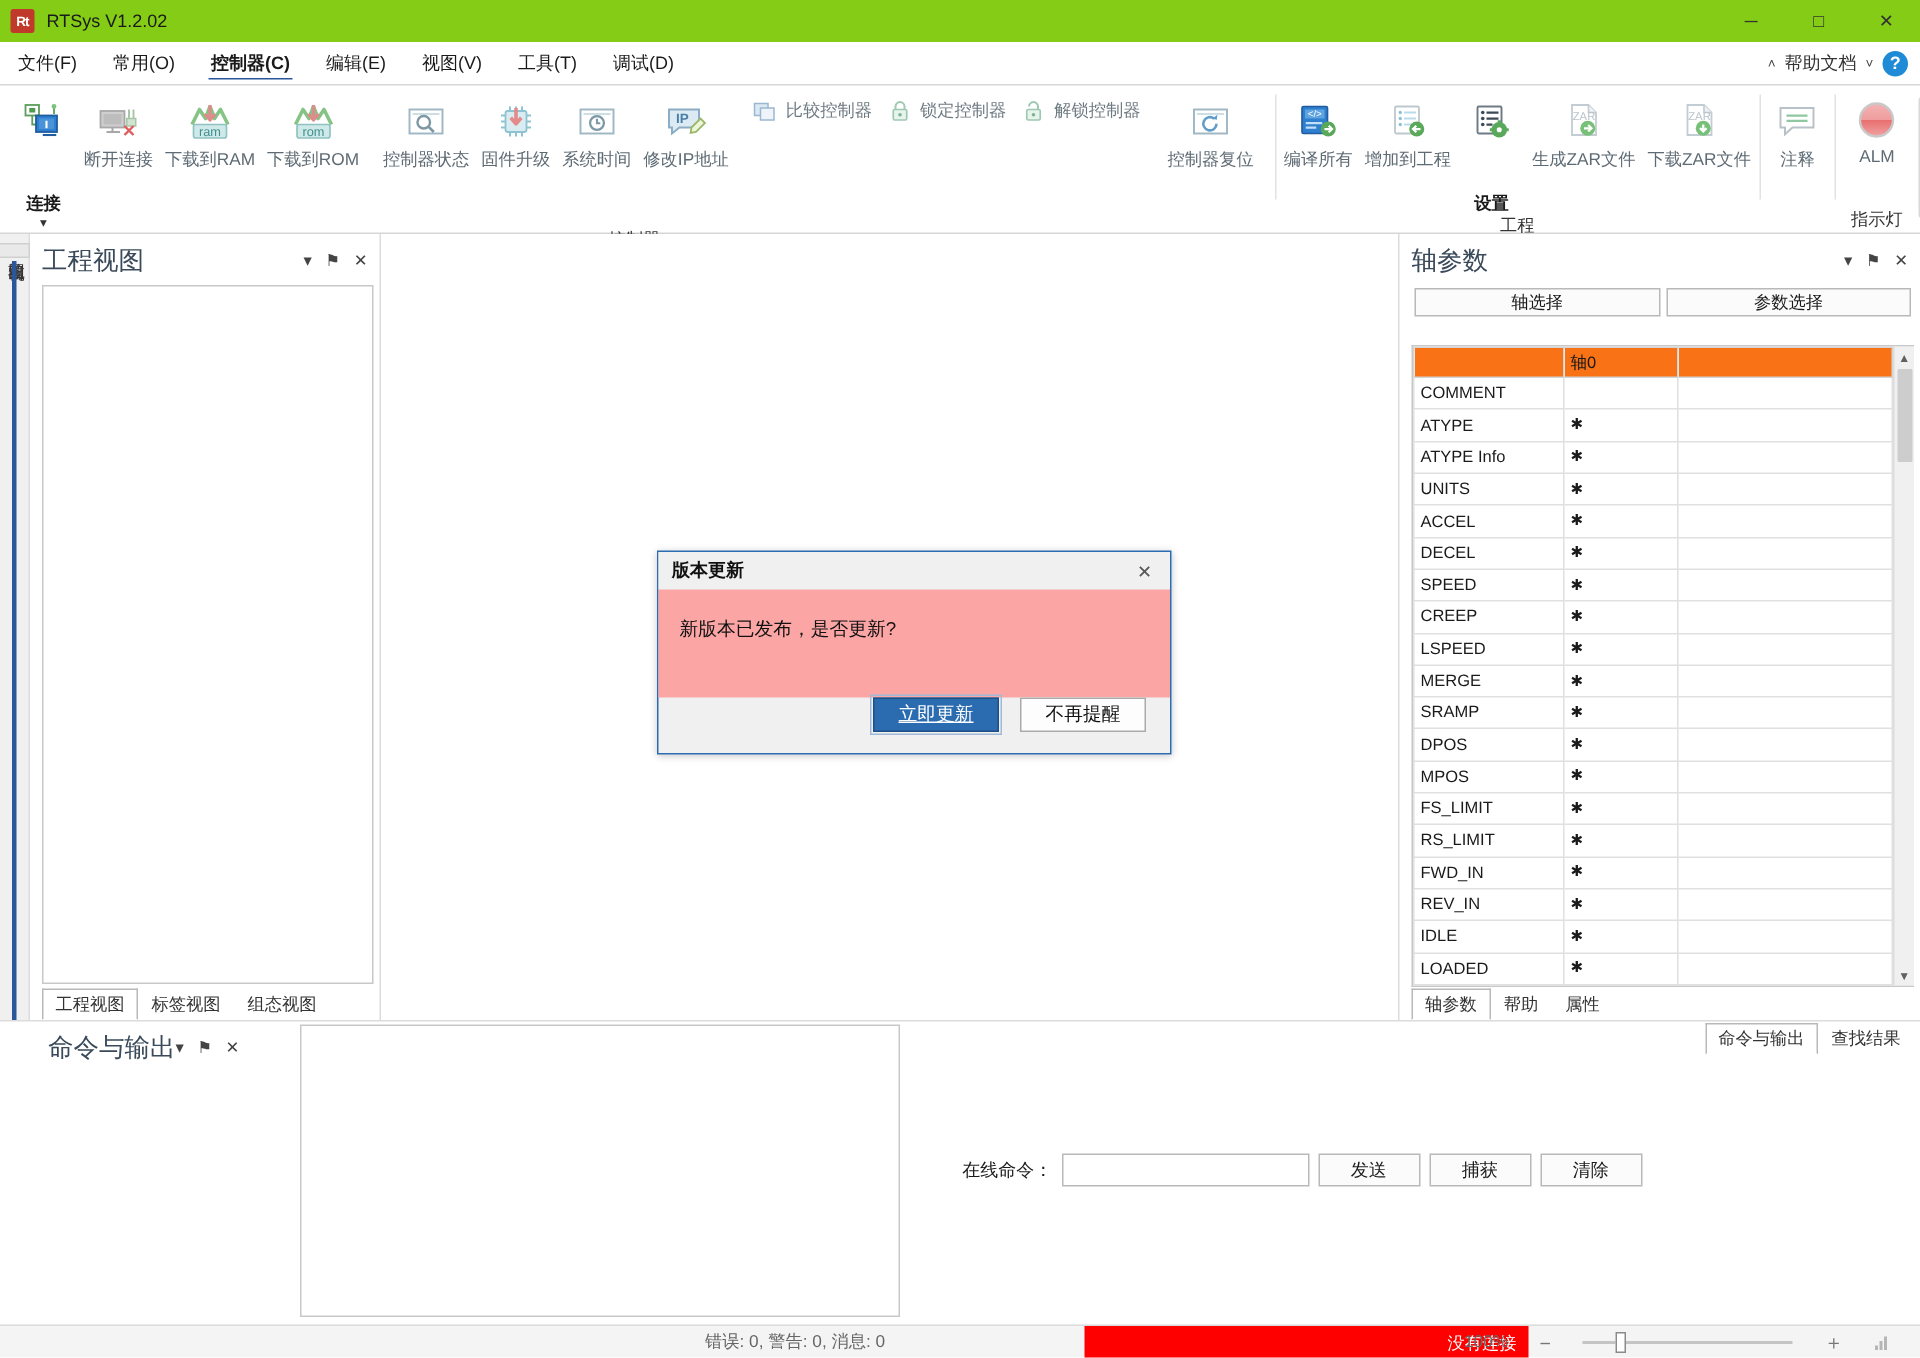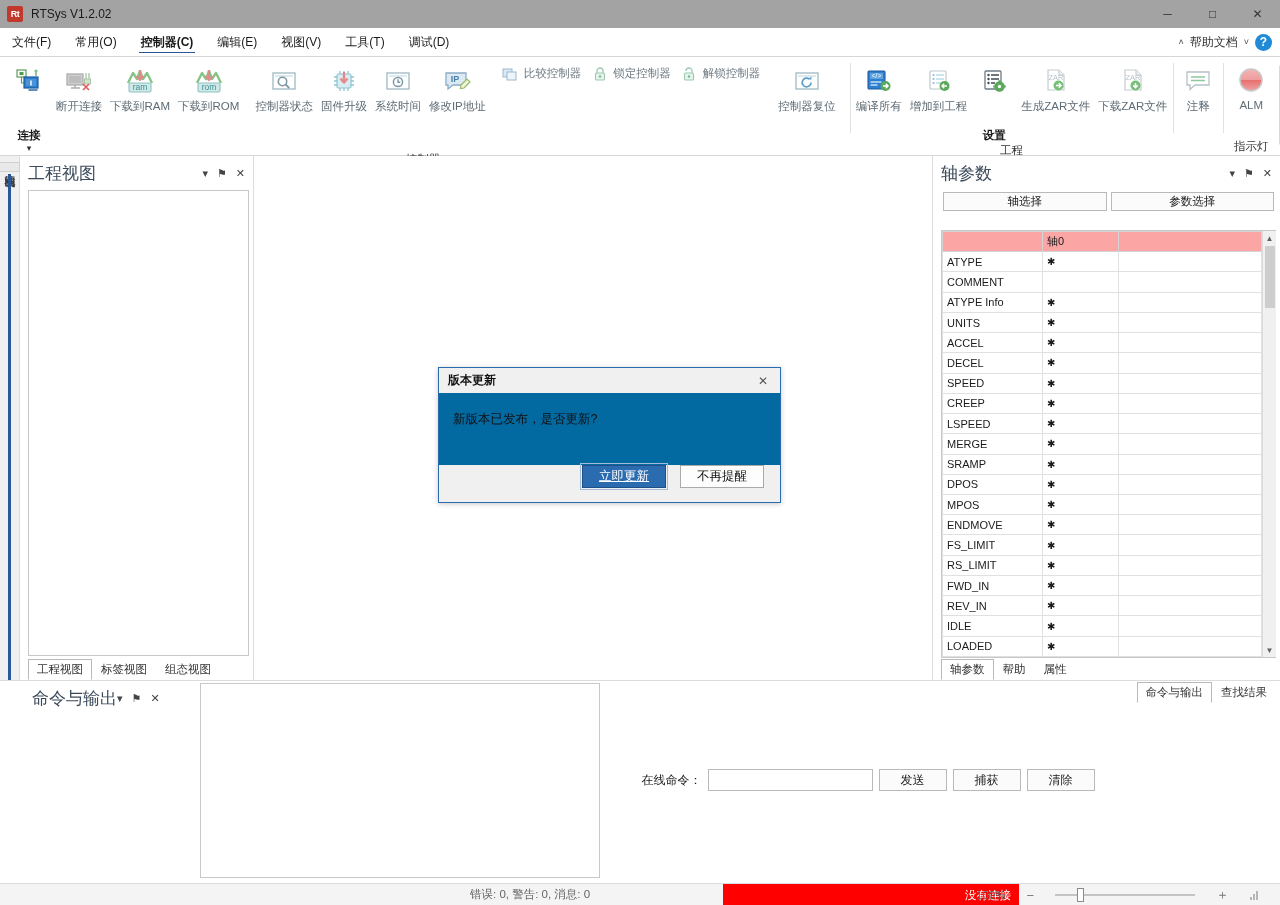--- a/index.html
+++ b/index.html
@@ -15,21 +15,21 @@
     position: relative;
     width: 1280px; height: 905px;
     background: #ffffff;
     display: flex; flex-direction: column;
   }
 
   
   .titlebar {
     height: 28px; min-height: 28px;
     display: flex; align-items: center;
-    background: #a3a3a3;
+    background: #84cc16;
     border-bottom: none;
     position: relative;
   }
   .app-logo {
     width: 16px; height: 16px;
     margin-left: 7px; margin-right: 8px;
     background: #c0392b;
     border-radius: 2px;
     color: #fff; font-size: 9px; font-weight: bold;
     display: flex; align-items: center; justify-content: center;
@@ -209,21 +209,21 @@
     border: 1px solid #c8c8c8; border-right: none; background:#fff;
     display: flex;
   }
   .ap-table { flex: 1; border-collapse: collapse; font-size: 11px; }
   .ap-table th, .ap-table td {
     border: 1px solid #e0e0e0;
     height: 20.2px; padding: 0 4px;
     text-align: left; font-weight: normal; color: #1a1a1a;
     white-space: nowrap; overflow: hidden;
   }
-  .ap-table thead th { background: #fca5a5; border-color:#d4d4d4; }
+  .ap-table thead th { background: #f97316; border-color:#d4d4d4; }
   .c-name { width: 100px; }
   .c-val  { width: 76px; }
   .ap-star { color: #444; font-size: 10px; }
   .vscroll {
     width: 14px; background: #f0f0f0;
     border-left: 1px solid #dcdcdc;
     display: flex; flex-direction: column; align-items: center;
   }
   .vs-arrow { font-size: 8px; color: #606060; height: 14px; display:flex;align-items:center;justify-content:center;}
   .vs-thumb { width: 10px; height: 62px; background: #cdcdcd; border-radius: 1px; margin-top: 1px;}
@@ -306,21 +306,21 @@
     height: 25px; display: flex; align-items: center;
     padding: 0 6px 0 9px; background: #f0f0f0;
   }
   .dlg-title-txt { font-size: 12px; color: #111; font-weight: bold; }
   .dlg-close {
     margin-left: auto; width: 22px; height: 20px;
     display: flex; align-items: center; justify-content: center;
     font-size: 12px; color: #555; cursor: default;
   }
   .dlg-body {
-    flex: 1; background: #0369a1; padding: 18px 0 0 14px;
+    flex: 1; background: #fca5a5; padding: 18px 0 0 14px;
   }
   .dlg-msg { font-size: 12.5px; color: #111; }
   .dlg-foot {
     display: flex; justify-content: flex-end; align-items: center;
     gap: 14px; padding: 0 16px 14px 0;
   }
   .dlg-btn {
     width: 84px; height: 23px;
     font-size: 12.5px;
     display: flex; align-items: center; justify-content: center;
@@ -707,30 +707,30 @@
           <table class="ap-table">
             <thead>
               <tr>
                 <th class="c-name"></th>
                 <th class="c-val">轴0</th>
                 <th></th>
               </tr>
             </thead>
             <tbody id="ap-body">
                 <tr>
-                  <td class="c-name">ATYPE</td>
-                  <td class="c-val ap-star">✱</td>
-                  <td></td>
-                </tr>
-                <tr>
                   <td class="c-name">COMMENT</td>
                   <td class="c-val ap-star"></td>
                   <td></td>
                 </tr>
                 <tr>
+                  <td class="c-name">ATYPE</td>
+                  <td class="c-val ap-star">✱</td>
+                  <td></td>
+                </tr>
+                <tr>
                   <td class="c-name">ATYPE Info</td>
                   <td class="c-val ap-star">✱</td>
                   <td></td>
                 </tr>
                 <tr>
                   <td class="c-name">UNITS</td>
                   <td class="c-val ap-star">✱</td>
                   <td></td>
                 </tr>
                 <tr>
@@ -768,25 +768,20 @@
                   <td class="c-val ap-star">✱</td>
                   <td></td>
                 </tr>
                 <tr>
                   <td class="c-name">DPOS</td>
                   <td class="c-val ap-star">✱</td>
                   <td></td>
                 </tr>
                 <tr>
                   <td class="c-name">MPOS</td>
-                  <td class="c-val ap-star">✱</td>
-                  <td></td>
-                </tr>
-                <tr>
-                  <td class="c-name">ENDMOVE</td>
                   <td class="c-val ap-star">✱</td>
                   <td></td>
                 </tr>
                 <tr>
                   <td class="c-name">FS_LIMIT</td>
                   <td class="c-val ap-star">✱</td>
                   <td></td>
                 </tr>
                 <tr>
                   <td class="c-name">RS_LIMIT</td>

